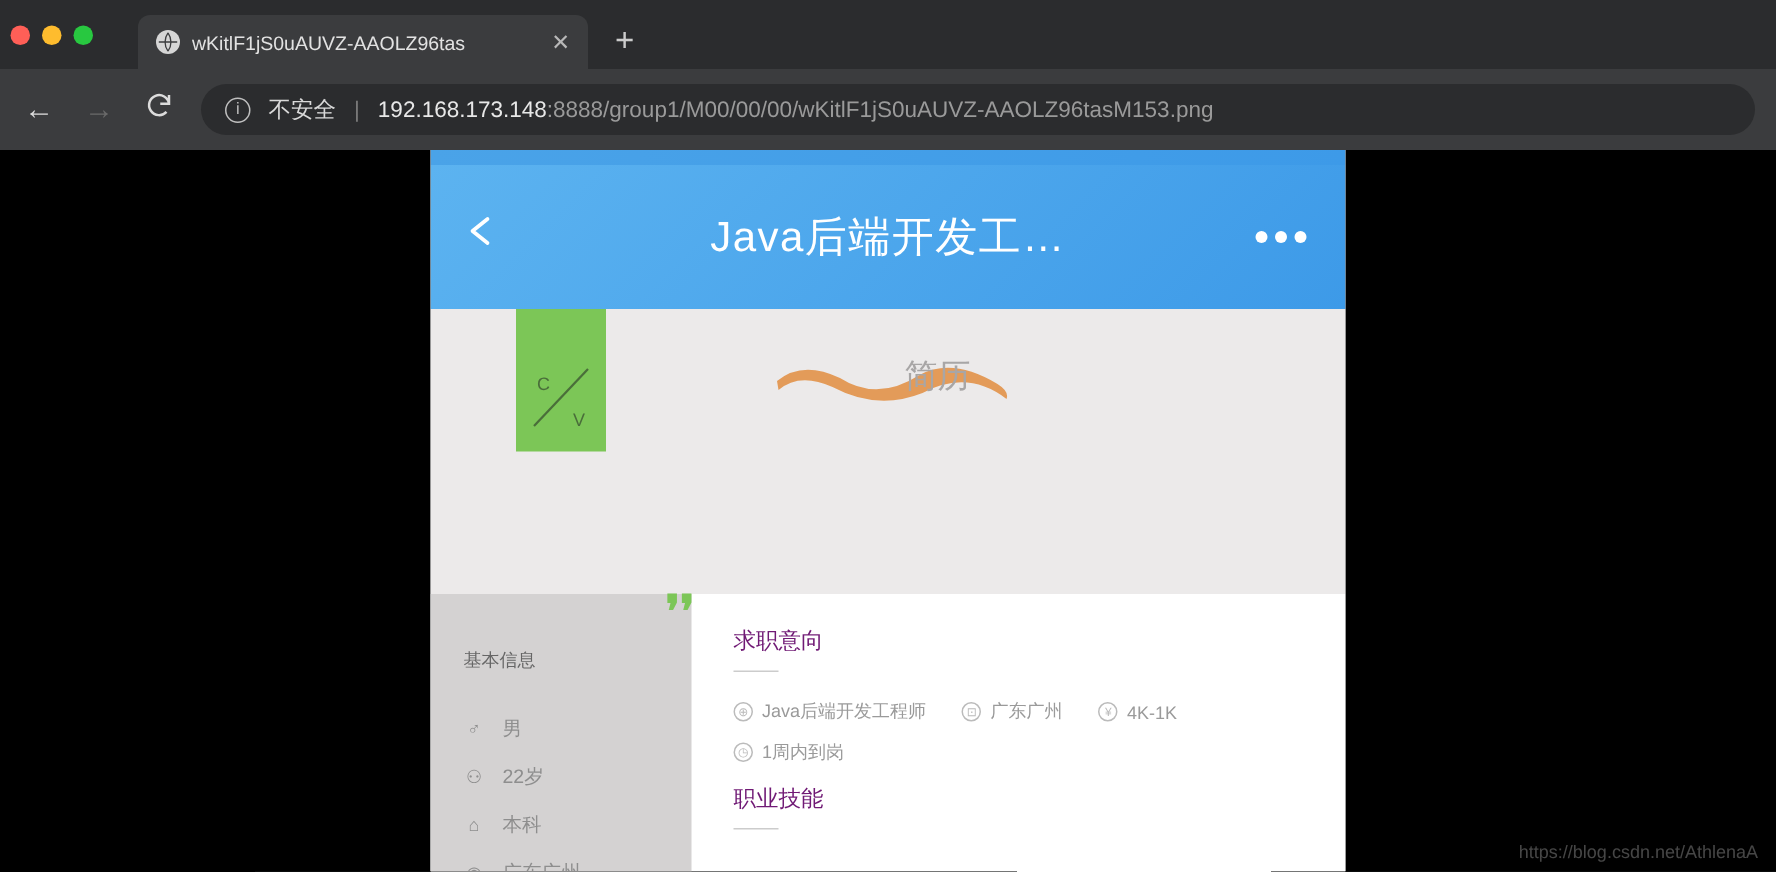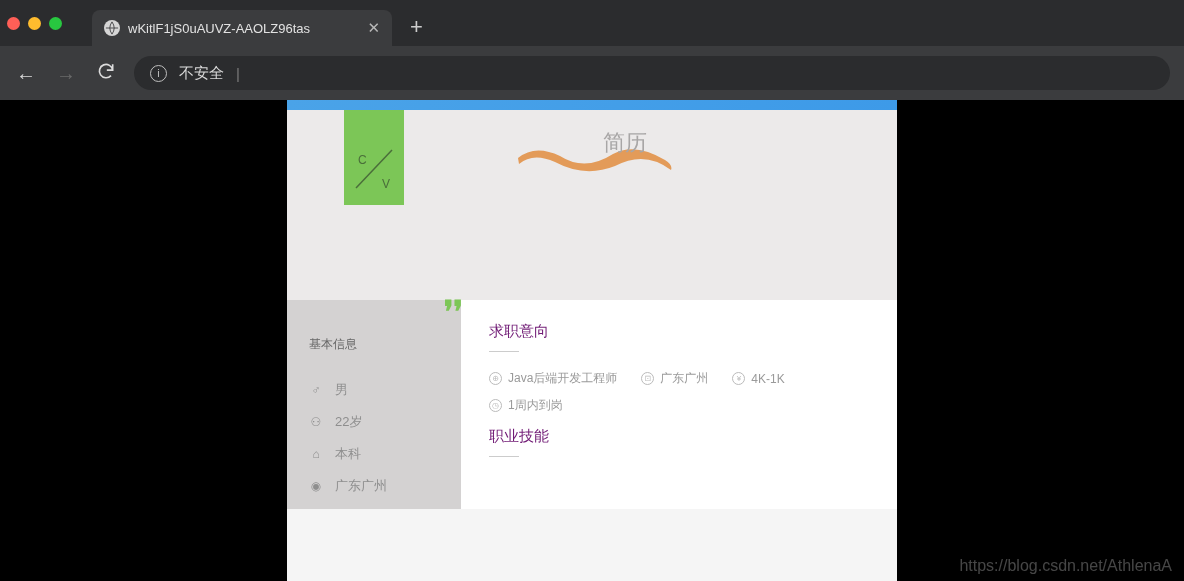--- a/index.html
+++ b/index.html
@@ -148,21 +148,21 @@
       background: #7cc657;
     }
     .cv-badge svg { width: 100%; height: 100%; }
     .scribble {
       position: absolute;
       left: 228px; top: 30px;
       width: 160px; height: 34px;
     }
     .scribble-text {
       position: absolute;
-      left: 316px; top: 18px;
+      left: 316px; top: 30px;
       color: #a8a6a6; font-size: 22px;
     }
     .lower-area {
       display: flex;
       background: #fff;
     }
     .sidebar {
       width: 174px;
       background: #d4d2d2;
       padding: 36px 22px 0 22px;
@@ -206,21 +206,21 @@
     .intent-item .ico {
       width: 13px; height: 13px; border: 1px solid #bbb; border-radius: 50%;
       display: flex; align-items: center; justify-content: center;
       font-size: 8px; color: #bbb;
     }
     .section2 { margin-top: 13px; }
     .watermark {
       position: absolute;
       right: 12px; bottom: 6px;
       color: rgba(200,200,200,0.35);
-      font-size: 16px;
+      font-size: 12px;
     }
   </style>
 </head>
 <body>
 
 <div class="browser-top">
   <div class="tab-strip">
     <div class="traffic-lights">
       <div class="tl tl-red"></div>
       <div class="tl tl-yellow"></div>
@@ -243,27 +243,43 @@
     <div class="nav-btn disabled">→</div>
     <div class="nav-btn">
       <svg viewBox="0 0 24 24" width="20" height="20">
           <path fill="none" stroke="#dcdcdc" stroke-width="2" d="M20 11a8 8 0 10-2 6.5M20 4v7h-7"></path>
         </svg>
     </div>
     <div class="addr-bar">
       <span class="addr-info-icon">i</span>
       <span class="addr-insecure">不安全</span>
       <span class="addr-divider">|</span>
+      <span>
+        <span class="addr-host">192.168.173.148</span><span class="addr-path">:8888/group1/M00/00/00/wKitlF1jS0uAUVZ-AAOLZ96tasM153.png</span>
+      </span>
     </div>
   </div>
 </div>
 
 <div class="viewport">
   <div class="mobile-img">
     <div class="mobile-statusbar"></div>
+    <div class="mobile-header">
+      <div class="mobile-back">
+        <svg viewBox="0 0 24 24" width="24" height="28">
+            <path d="M16 4l-10 8 10 8" stroke="#fff" stroke-width="2.5" fill="none" stroke-linecap="round" stroke-linejoin="round"></path>
+          </svg>
+      </div>
+      <div class="mobile-title">Java后端开发工…</div>
+      <div class="mobile-more">
+        <span></span>
+        <span></span>
+        <span></span>
+      </div>
+    </div>
     <div class="mobile-body">
       <div class="top-area">
         <div class="cv-badge">
           <svg viewBox="0 0 60 95">
             <line x1="12" y1="78" x2="48" y2="40" stroke="#4a6e3a" stroke-width="1.5"></line>
             <text x="14" y="54" font-size="12" fill="#4a6e3a">C</text>
             <text x="38" y="78" font-size="12" fill="#4a6e3a">V</text>
           </svg>
         </div>
         <div class="scribble">

